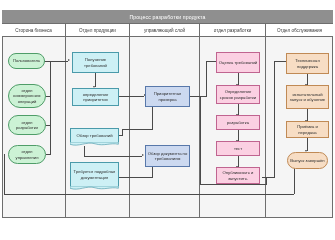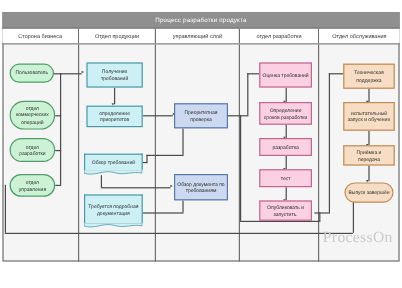--- a/index.html
+++ b/index.html
@@ -287,15 +287,14 @@
   <div class="node n-peach" style="left:286px; top:85px; width:43px; height:24px;">
     <span>испытательный запуск и обучение</span>
   </div>
   <div class="node n-peach" style="left:286px; top:121px; width:43px; height:17px;">
     <span>Приёмка и передача</span>
   </div>
   <div class="node n-peach-r" style="left:287px; top:152px; width:41px; height:17px;">
     <span>Выпуск завершён</span>
   </div>
 
-  <div class="watermark">ProcessOn</div>
 
 </div>
 
 </body></html>

